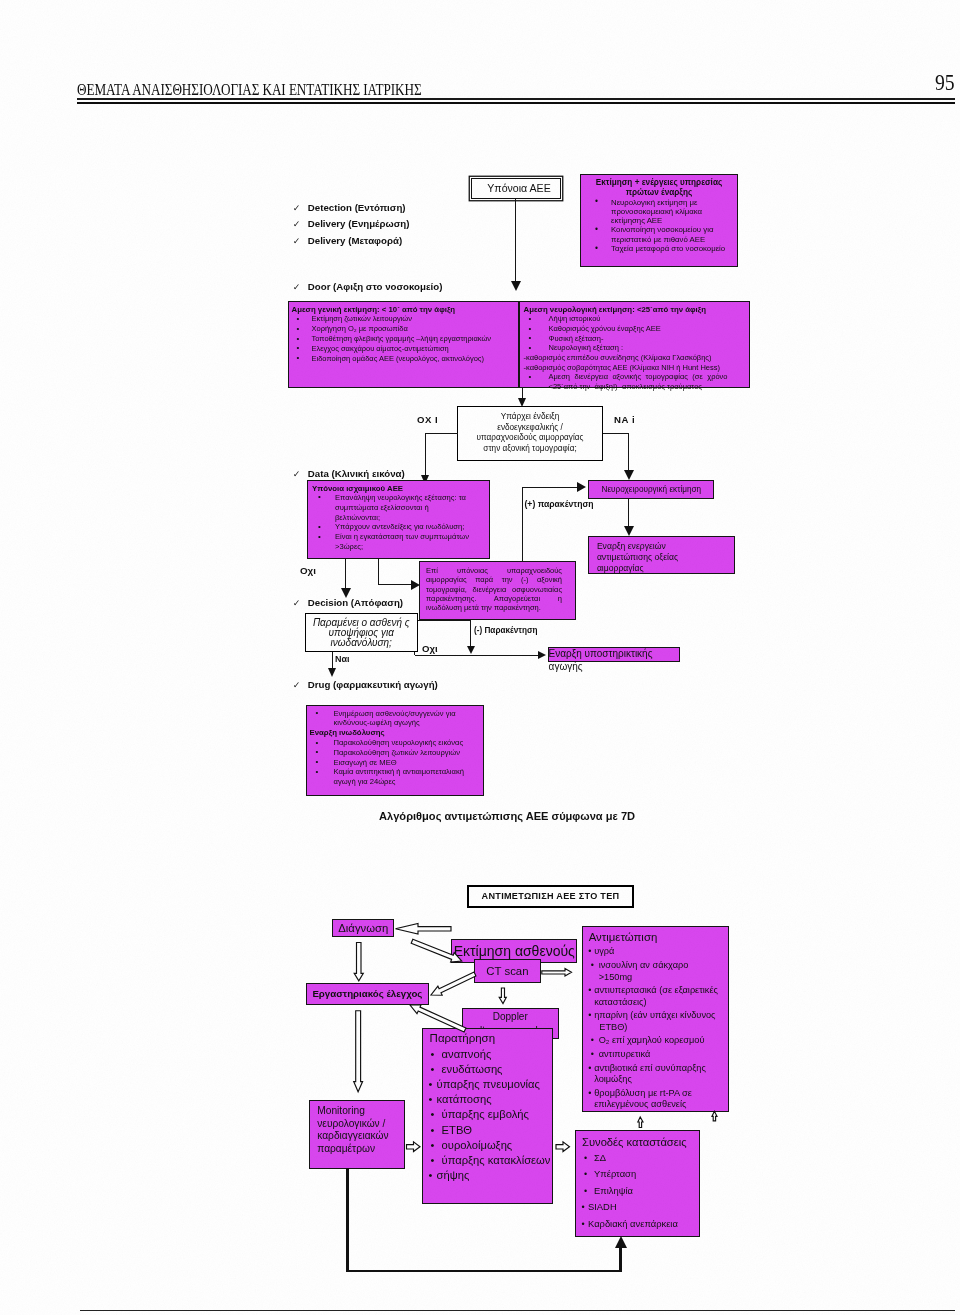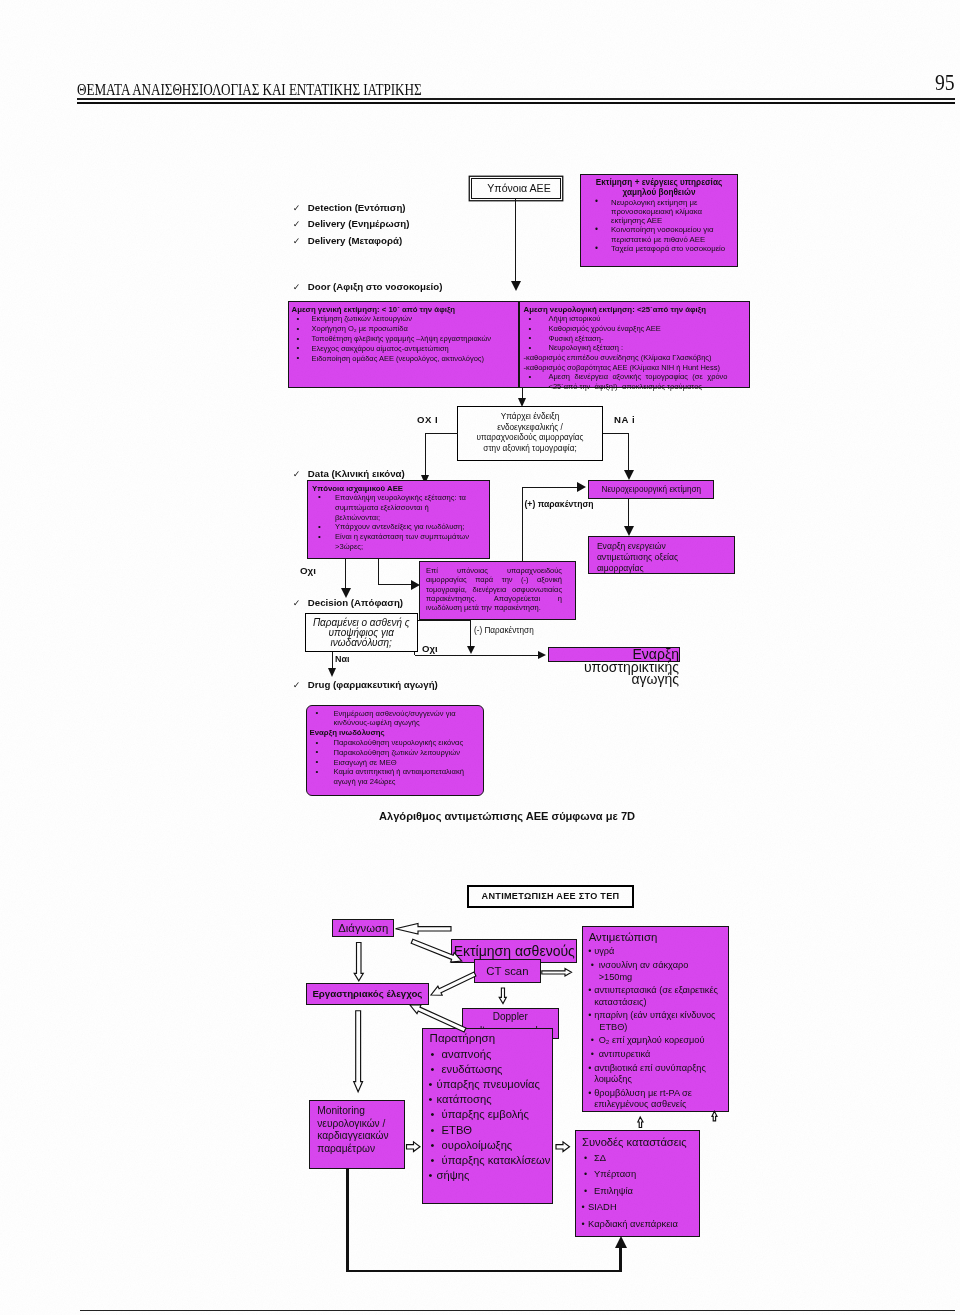--- a/index.html
+++ b/index.html
@@ -83,30 +83,30 @@
   
   #f1-neurosurg{left:308.3px;top:310.3px;width:126px;height:19px;font-size:8.2px;text-align:center;line-height:17px;}
   #f1-ns-down{left:348px;top:329.3px;height:27px;}
   #f1-ns-downa{left:344px;top:355.8px;border-top-width:10px;border-left-width:5px;border-right-width:5px;}
   #f1-acute{left:307.9px;top:365.8px;width:146.8px;height:37.9px;padding:4px 0 0 8px;font-size:8.6px;line-height:11.2px;}
 
   
   #f1-lp{left:139px;top:390.7px;width:157px;height:59.3px;padding:4px 13px 0 6px;font-size:7.5px;line-height:9.4px;}
   .lp-just{text-align:justify;}
   #f1-plus{left:244.5px;top:329px;font-size:8.6px;font-weight:bold;}
-  #f1-minus{left:194px;top:456px;font-size:8.2px;font-weight:normal;}
+  #f1-minus{left:194px;top:456px;font-size:8.2px;font-weight:bold;}
   #f1-oxi1{left:20px;top:394.5px;font-size:9.8px;font-weight:bold;}
   #f1-oxi2{left:142px;top:473px;font-size:9.6px;font-weight:bold;}
   #f1-nai2{left:55px;top:484px;font-size:9px;font-weight:bold;}
 
   #f1-candidate{left:25px;top:442.6px;width:112.5px;height:39.6px;padding-top:4px;font-size:10px;font-style:italic;text-align:center;line-height:10.2px;}
-  #f1-support{left:267.6px;top:477.4px;width:132.4px;height:14.2px;font-size:14px;text-align:right;line-height:12.5px;}
-
-  
-  #f1-final{left:25.5px;top:534.7px;width:178px;height:91.8px;padding:3px 4px 0 3px;font-size:7.6px;line-height:9.8px;border-radius:6px;}
+  #f1-support{left:267.6px;top:477.4px;width:132.4px;height:14.2px;font-size:10px;text-align:left;line-height:12.5px;}
+
+  
+  #f1-final{left:25.5px;top:534.7px;width:178px;height:91.8px;padding:3px 4px 0 3px;font-size:7.6px;line-height:9.8px;}
   .fin-list li{padding-left:24px;padding-right:6px;}
   .fin-list li:before{left:6px;top:-0.5px;font-size:8px;}
   .fin-head{font-weight:bold;font-size:7.8px;}
   #f1-caption{left:99px;top:640px;font-size:11.1px;font-weight:bold;}
 
 
   
   #f1-dec-v{left:64.5px;top:389px;height:30px;}
   #f1-dec-a{left:60.5px;top:418px;border-top-width:10px;border-left-width:5px;border-right-width:5px;}
   #f1-lp-v{left:97.5px;top:389px;height:26px;}
@@ -191,21 +191,21 @@
     <div class="abs chk" style="left:12.8px;top:509px;">
       <span class="ck">✓</span><span class="ct">Drug (φαρμακευτική αγωγή)</span>
     </div>
 
     <div class="abs dblbox" id="f1-suspicion">
       <span>Υπόνοια ΑΕΕ</span>
     </div>
 
     <div class="abs box" id="f1-firstaid">
       <div class="fa-title">Εκτίμηση + ενέργειες υπηρεσίας</div>
-      <div class="fa-title">χαμηλού βοηθειών</div>
+      <div class="fa-title">πρώτων έναρξης</div>
       <ul class="b fa-list">
         <li>Νευρολογική εκτίμηση με προνοσοκομειακή κλίμακα εκτίμησης ΑΕΕ</li>
         <li>Κοινοποίηση νοσοκομείου για περιστατικό με πιθανό ΑΕΕ</li>
         <li>Ταχεία μεταφορά στο νοσοκομείο</li>
       </ul>
     </div>
 
     <div class="abs vline" id="f1-arrow1"></div>
     <div class="abs arrowdown" id="f1-arrow1h"></div>
 

